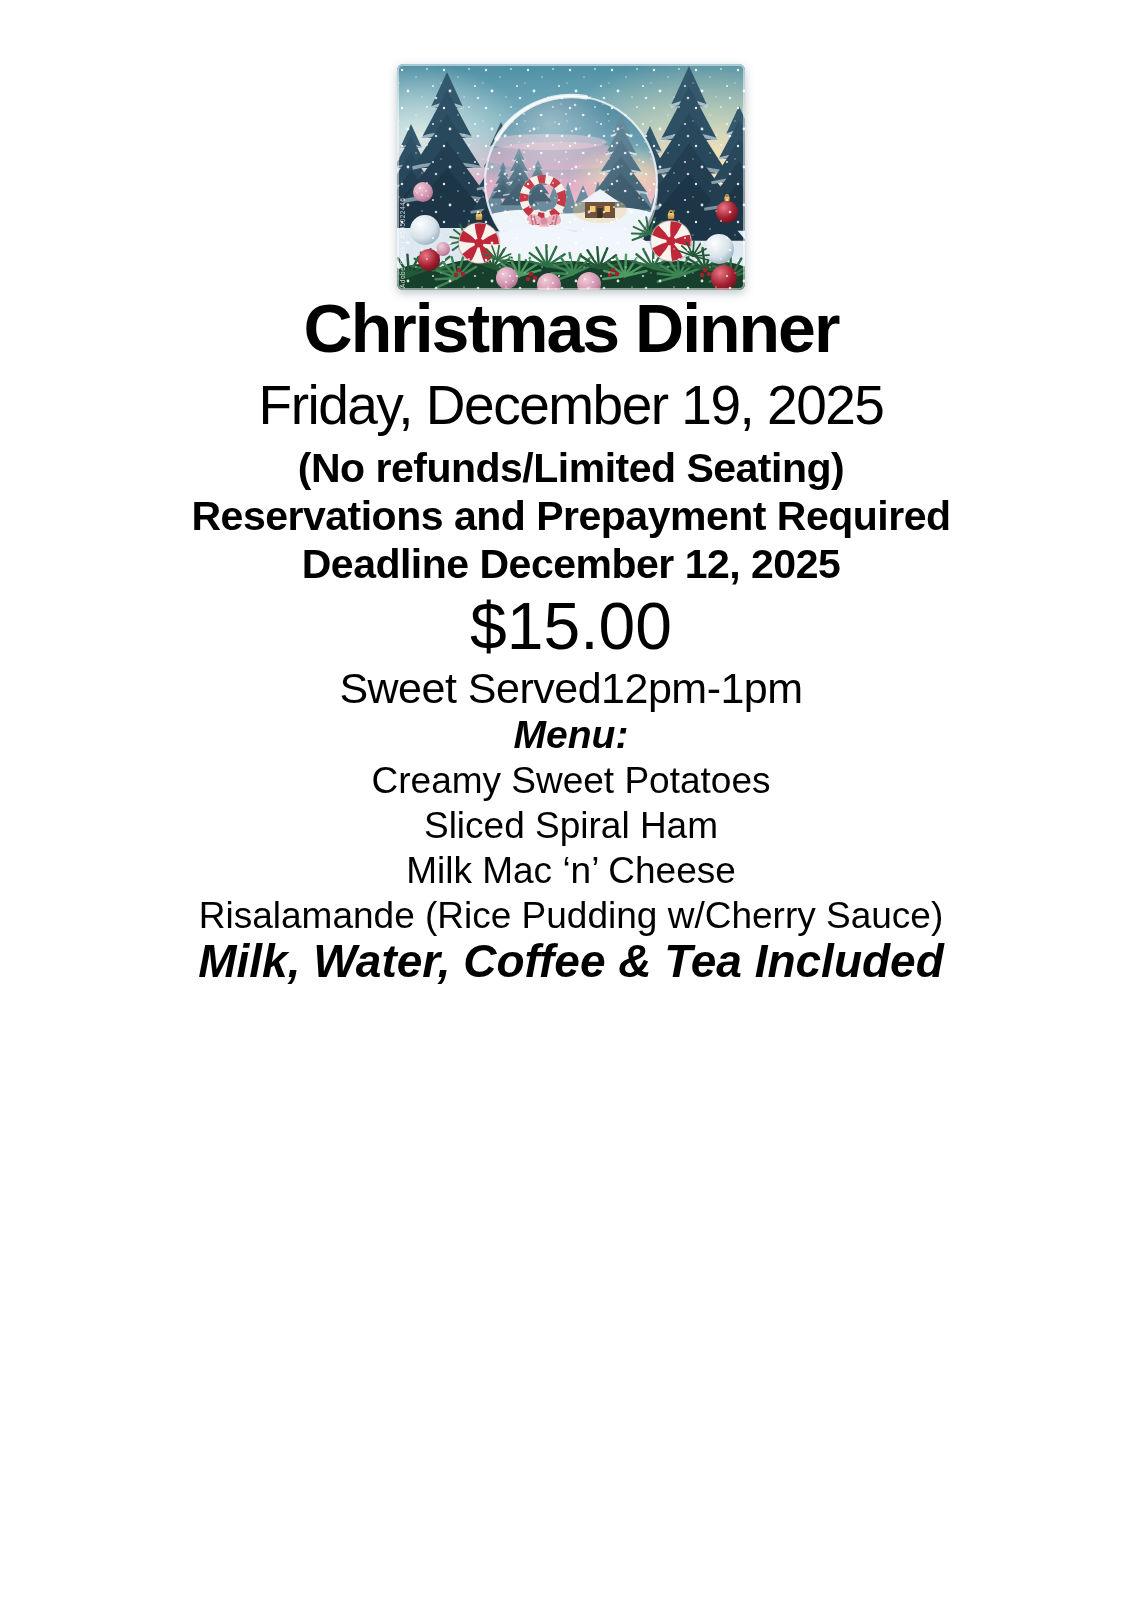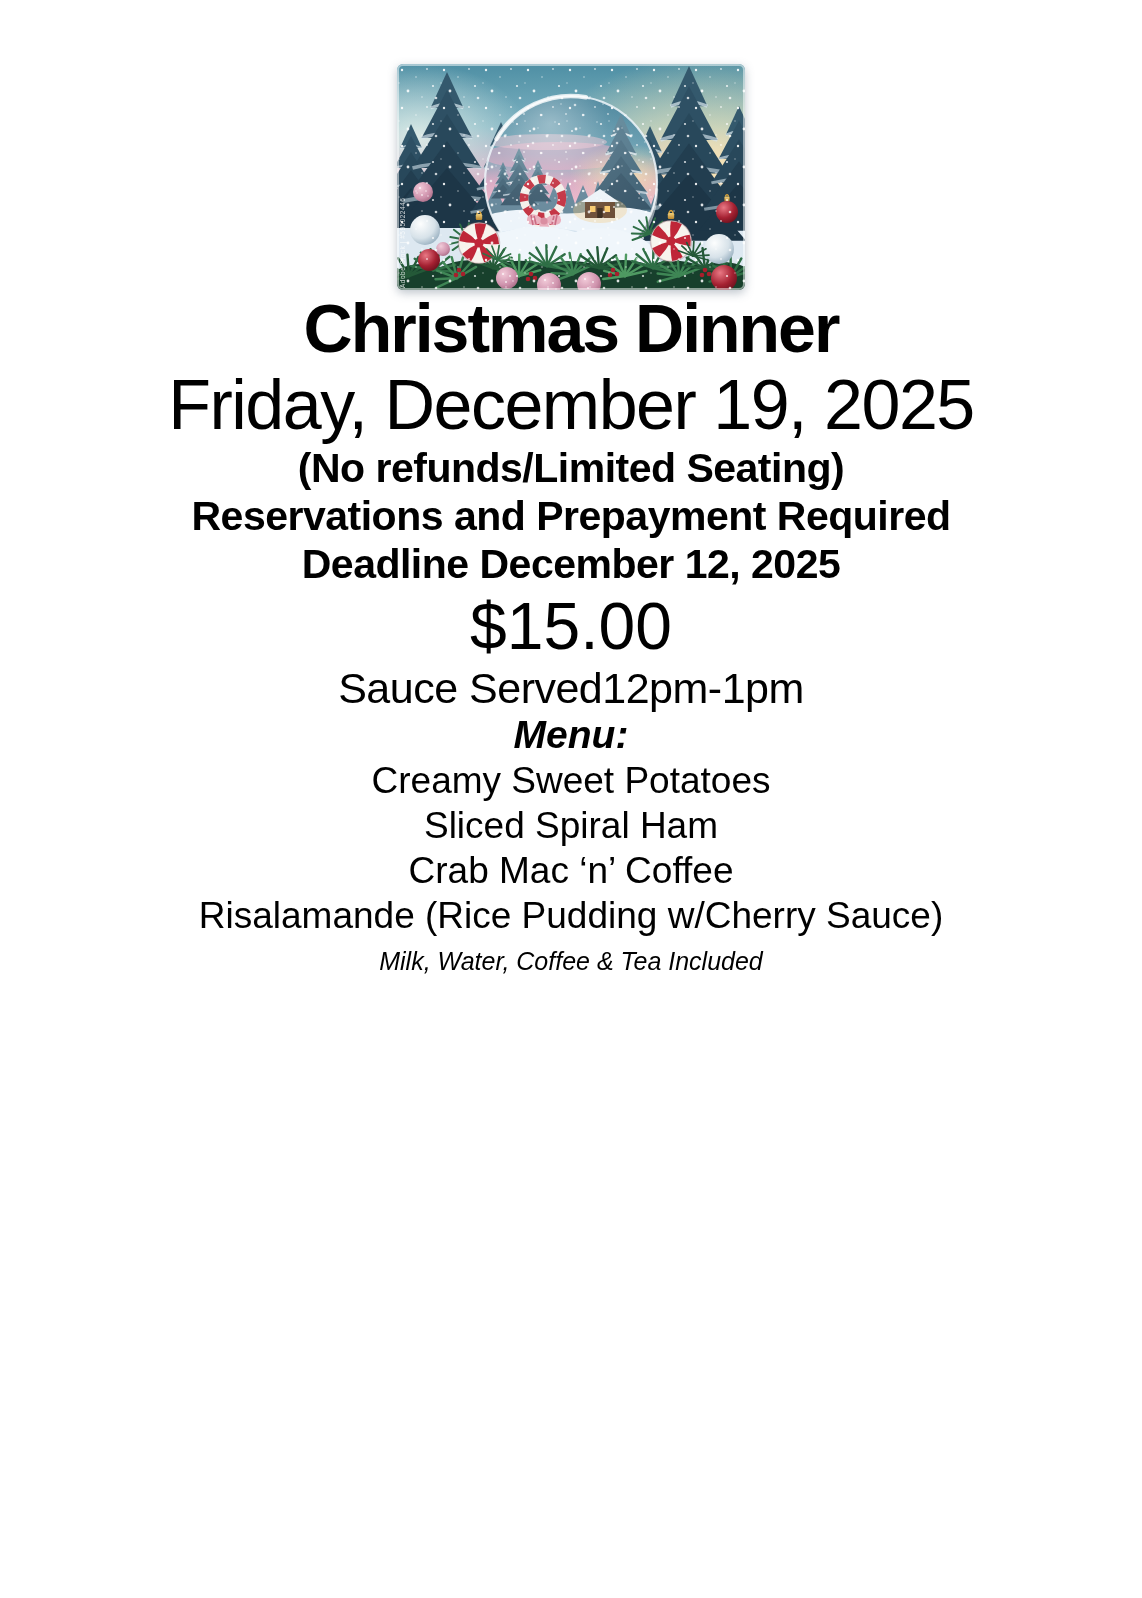--- a/index.html
+++ b/index.html
@@ -22,27 +22,27 @@
     width: 348px;
     height: 226px;
     border-radius: 6px;
     overflow: hidden;
     box-shadow: 0 3px 10px rgba(70, 90, 110, 0.35);
     vertical-align: top;
   }
   .photo svg { display: block; }
 
   .title      { margin-top: 33px; font-size: 68px; line-height: 76px; font-weight: 700; letter-spacing: -2px; }
-  .date-line  { margin-top: 61px; font-size: 70px; line-height: 78px; font-weight: 400; letter-spacing: -1.5px; }
+  .date-line  { margin-top: 61px; font-size: 55px; line-height: 78px; font-weight: 400; letter-spacing: -1.5px; }
   .notice     { margin-top: 32px; font-size: 41px; line-height: 48px; font-weight: 700; letter-spacing: -0.5px; }
   .price      { margin-top: 43px; font-size: 66px; line-height: 76px; font-weight: 400; }
   .serving    { margin-top: 50px; font-size: 43px; line-height: 48px; font-weight: 400; letter-spacing: -0.5px; }
   .menu-label { margin-top: 30px; font-size: 39px; line-height: 46px; font-weight: 700; font-style: italic; }
   .menu-item  { margin-top: 30px; font-size: 37px; line-height: 45px; font-weight: 400; }
-  .beverages  { margin-top: 51px; font-size: 25px; line-height: 46px; font-weight: 400; font-style: italic; }
+  .beverages  { margin-top: 51px; font-size: 46px; line-height: 46px; font-weight: 700; font-style: italic; }
 </style>
 </head>
 <body>
 
 <div class="page">
 
   <div class="photo-wrap">
     <div class="photo">
       <svg width="348" height="226" viewBox="0 0 348 226" xmlns="http://www.w3.org/2000/svg">
         <defs>
@@ -330,24 +330,24 @@
   <p class="title">Christmas Dinner</p>
 
   <p class="date-line">Friday, December 19, 2025</p>
 
   <p class="notice">(No refunds/Limited Seating)</p>
   <p class="notice">Reservations and Prepayment Required</p>
   <p class="notice">Deadline December 12, 2025</p>
 
   <p class="price">$15.00</p>
 
-  <p class="serving">Sauce Served12pm-1pm</p>
+  <p class="serving">Sweet Served12pm-1pm</p>
 
   <p class="menu-label">Menu:</p>
 
   <p class="menu-item">Creamy Sweet Potatoes</p>
   <p class="menu-item">Sliced Spiral Ham</p>
-  <p class="menu-item">Crab Mac ‘n’ Coffee</p>
+  <p class="menu-item">Milk Mac ‘n’ Cheese</p>
   <p class="menu-item">Risalamande (Rice Pudding w/Cherry Sauce)</p>
 
   <p class="beverages">Milk, Water, Coffee &amp; Tea Included</p>
 
 </div>
 
 </body></html>

